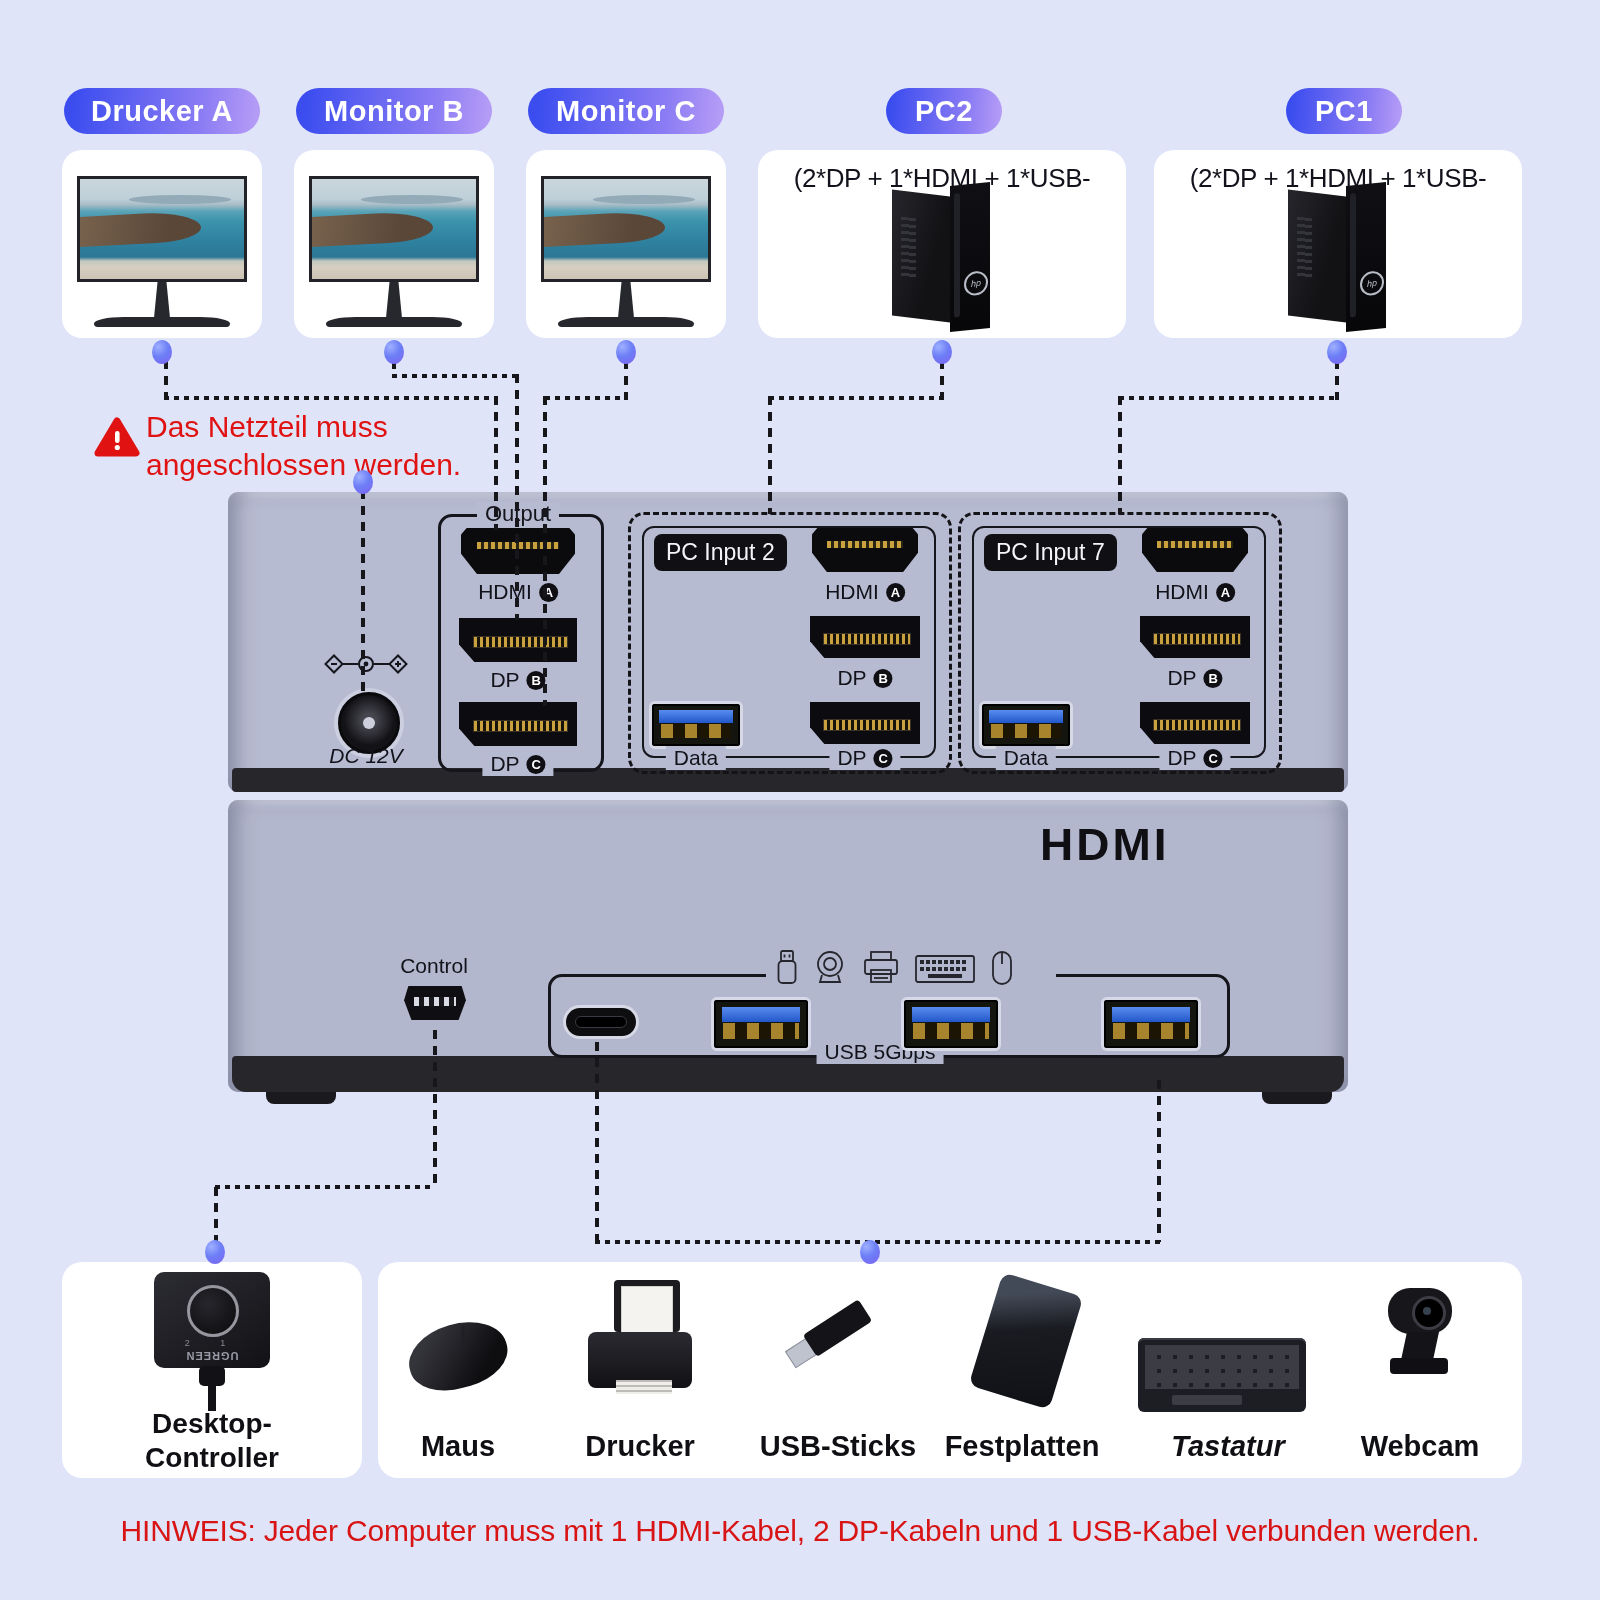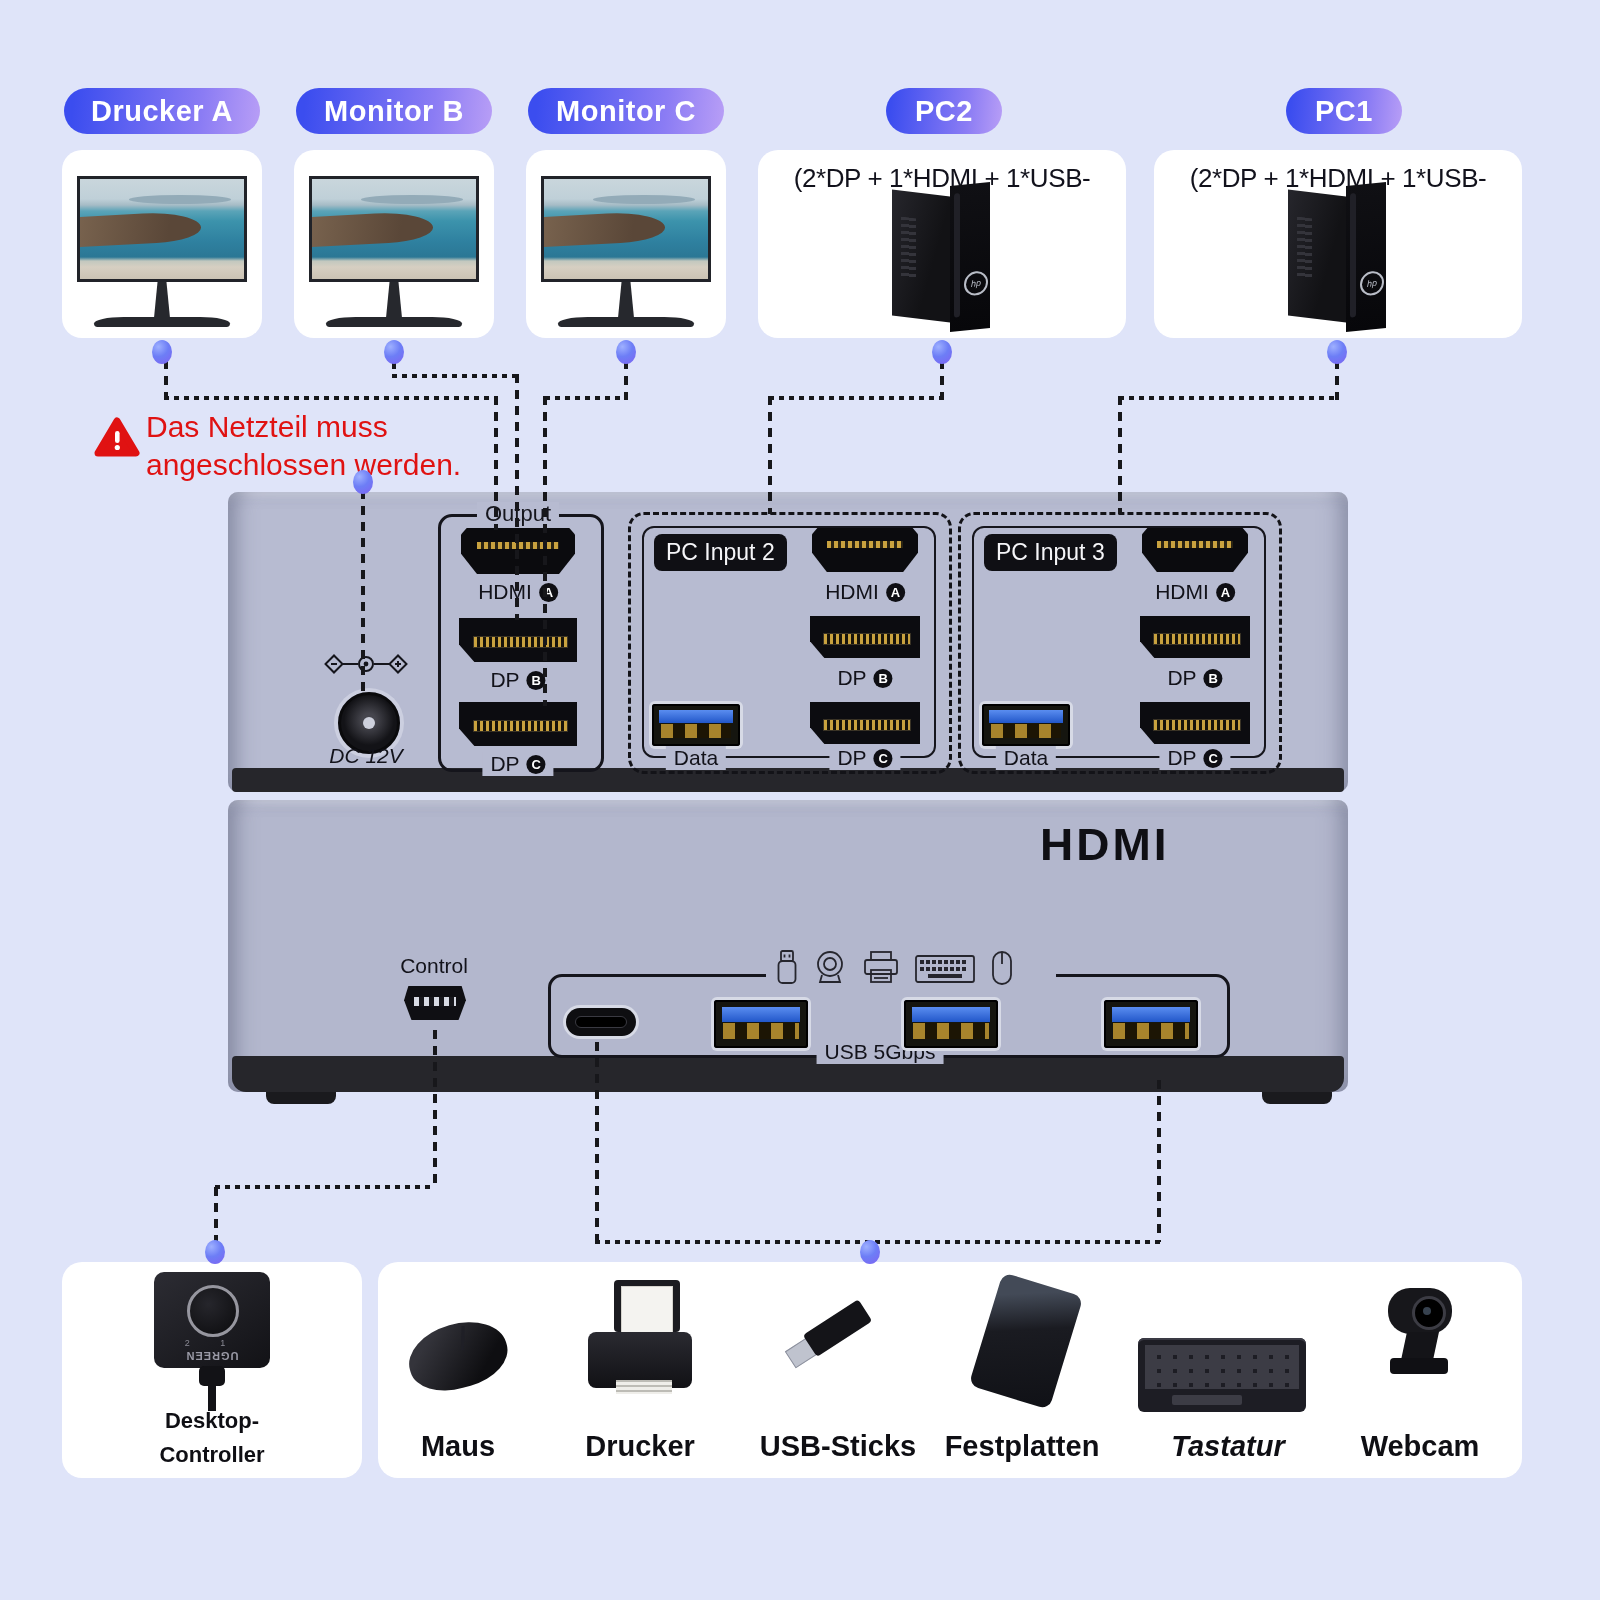--- a/index.html
+++ b/index.html
@@ -87,21 +87,21 @@
   .icons-row{position:absolute;left:775px;top:948px;display:flex;gap:13px;align-items:flex-end;z-index:5;}
   .icons-mask{position:absolute;left:766px;top:966px;width:290px;height:16px;background:#b3b7cd;z-index:4;}
 
   
   .ctrl-body{position:absolute;left:92px;top:10px;width:116px;height:96px;border-radius:10px;background:linear-gradient(145deg,#2c2c33,#121216);}
   .ctrl-btn{position:absolute;left:33px;top:13px;width:46px;height:46px;border-radius:50%;border:3px solid #96969f;background:radial-gradient(circle at 40% 35%,#26262c,#0b0b0d);}
   .ctrl-ind{position:absolute;left:0;right:0;top:66px;text-align:center;color:#8a8a94;font-size:9px;letter-spacing:14px;}
   .ctrl-brand{position:absolute;left:0;right:0;top:78px;text-align:center;color:#9a9aa6;font-size:11px;font-weight:bold;transform:rotate(180deg);letter-spacing:1px;}
   .ctrl-nub{position:absolute;left:137px;top:104px;width:26px;height:20px;border-radius:5px;background:#121216;}
   .ctrl-cord{position:absolute;left:146px;top:123px;width:8px;height:26px;background:#121216;}
-  .ctrl-label{position:absolute;left:0;right:0;text-align:center;font-size:22px;font-weight:600;color:#0f0f14;}
+  .ctrl-label{position:absolute;left:0;right:0;text-align:center;font-size:28px;font-weight:600;color:#0f0f14;}
 
   .p-label{position:absolute;top:168px;transform:translateX(-50%);font-size:29px;font-weight:600;color:#0f0f14;white-space:nowrap;}
 
   .mouse-g{position:absolute;left:30px;top:62px;width:100px;height:64px;border-radius:50% 50% 46% 46%;
     background:linear-gradient(135deg,#34343b 20%,#0e0e11 75%);transform:rotate(-16deg);}
   .mouse-g::after{content:"";position:absolute;left:58%;top:6%;width:3px;height:38%;background:#1f1f26;transform:rotate(18deg);}
 
   .pr-tray{position:absolute;left:236px;top:18px;width:66px;height:52px;background:#1b1b20;border-radius:4px;}
   .pr-paper{position:absolute;left:243px;top:24px;width:50px;height:52px;background:#f4f3f0;border:1px solid #d5d3cd;}
   .pr-body{position:absolute;left:210px;top:70px;width:104px;height:56px;border-radius:8px;background:linear-gradient(180deg,#2a2a31,#111115);}
@@ -316,21 +316,21 @@
   <div class="dp-port" style="left:810px;top:702px;width:110px;height:42px;">
       <div class="dp-pins"></div>
     </div>
   <div class="plabel mask" style="left:865px;top:746px;">
       <span>DP</span>
       <span class="keycap">C</span>
     </div>
 
   <div class="dbox" style="left:958px;top:512px;width:318px;height:256px;"></div>
   <div class="ibox" style="left:972px;top:526px;width:290px;height:228px;"></div>
-  <div class="tag" style="left:984px;top:534px;">PC Input 3</div>
+  <div class="tag" style="left:984px;top:534px;">PC Input 7</div>
   <div class="hdmi-port" style="left:1142px;top:528px;width:106px;height:44px;">
       <div class="hdmi-pins"></div>
     </div>
   <div class="plabel" style="left:1195px;top:580px;">
       <span>HDMI</span>
       <span class="keycap">A</span>
     </div>
   <div class="dp-port" style="left:1140px;top:616px;width:110px;height:42px;">
       <div class="dp-pins"></div>
     </div>
@@ -487,14 +487,15 @@
     <div>
       <div class="wc-head">
           <div class="wc-lens"></div>
         </div>
         <div class="wc-clip"></div>
         <div class="wc-base"></div>
     </div>
     <div class="p-label" style="left:1042px;">Webcam</div>
   </div>
 
+  <div class="note">HINWEIS: Jeder Computer muss mit 1 HDMI-Kabel, 2 DP-Kabeln und 1 USB-Kabel verbunden werden.</div>
 
 </div>
 
 </body></html>

